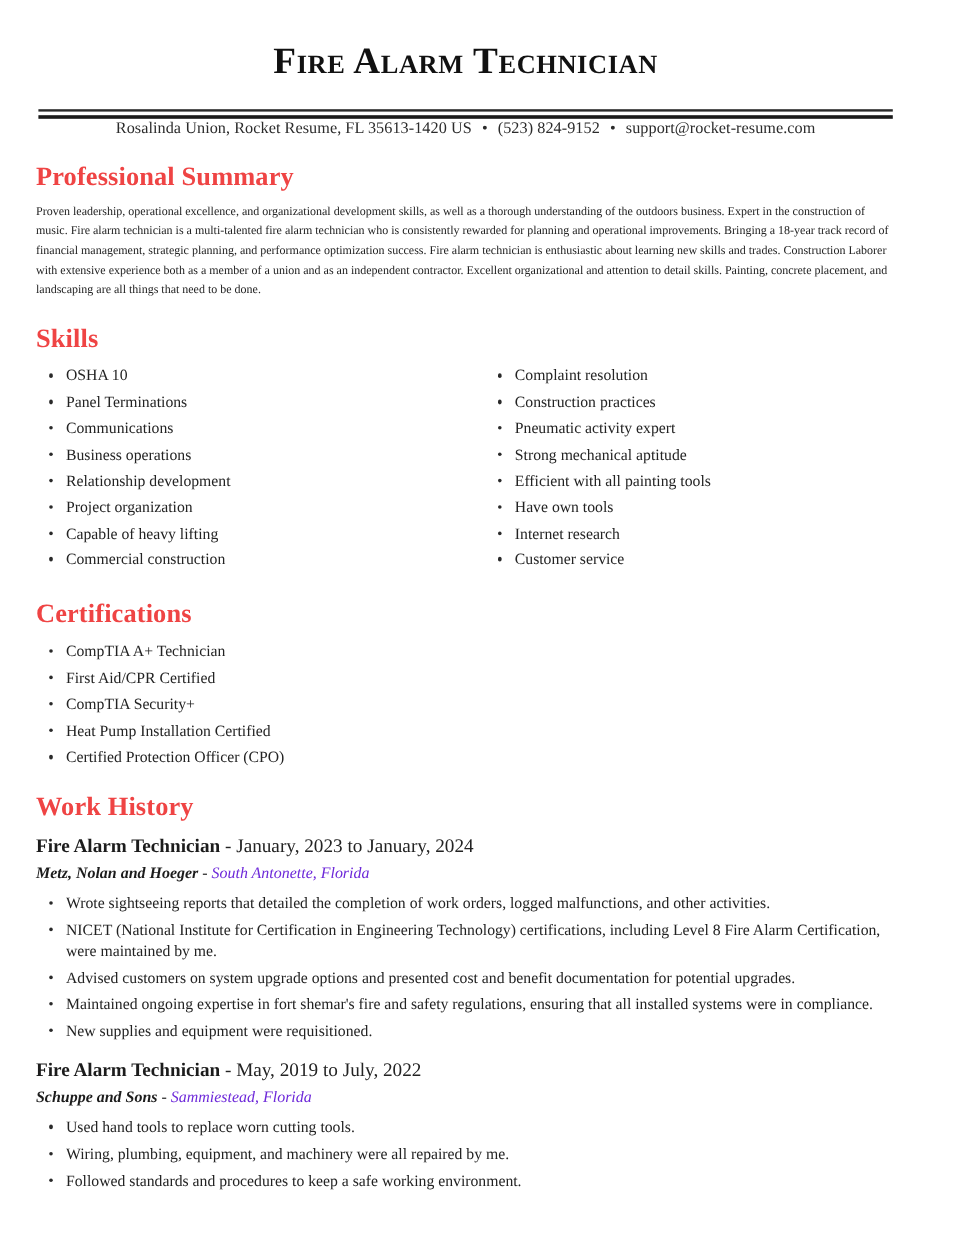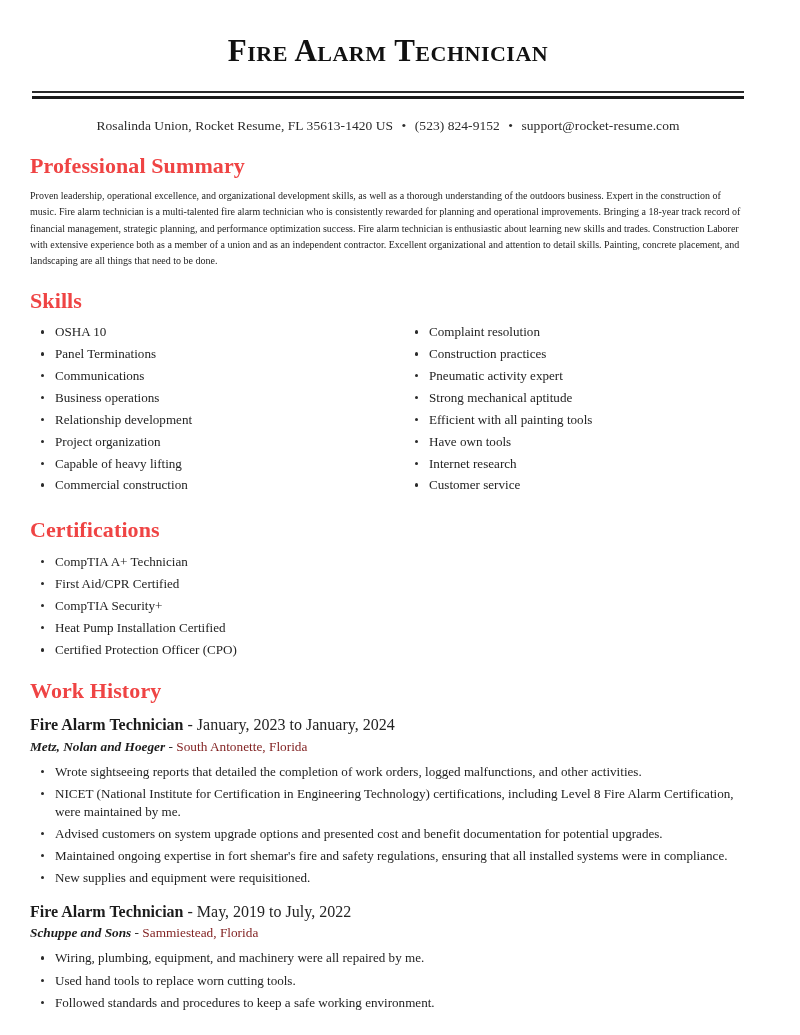--- a/index.html
+++ b/index.html
@@ -49,21 +49,20 @@
   }
   .divider-thick {
     height: 3px;
     background: #1a1a1a;
     width: 100%;
   }
   .contact-line {
     text-align: center;
     font-size: 13.5px;
     color: #2b2b2b;
-    margin-top: 19px;
     letter-spacing: 0.05px;
   }
   .contact-sep {
     display: inline-block;
     padding: 0 5px;
     color: #2b2b2b;
   }
 
   
   .section {
@@ -152,22 +151,23 @@
     font-size: 13.3px;
     line-height: 1.45;
     color: #1c1c1c;
     margin-bottom: 7px;
   }
   .job-company {
     font-weight: 700;
     font-style: italic;
   }
   .job-location {
+    font-style: italic;
     font-weight: 400;
-    color: #7f1d1d;
+    color: #6d28d9;
   }
   .job-bullets > li {
     margin-bottom: 5px;
     line-height: 1.4;
   }
   .dash {
     font-weight: 400;
     font-style: normal;
     color: #232323;
   }
@@ -252,21 +252,21 @@
             <li>NICET (National Institute for Certification in Engineering Technology) certifications, including Level 8 Fire Alarm Certification, were maintained by me.</li>
             <li>Advised customers on system upgrade options and presented cost and benefit documentation for potential upgrades.</li>
             <li>Maintained ongoing expertise in fort shemar's fire and safety regulations, ensuring that all installed systems were in compliance.</li>
             <li>New supplies and equipment were requisitioned.</li>
           </ul>
         </div>
         <div class="job">
           <div class="job-title-line"><span class="job-title">Fire Alarm Technician</span><span class="dash"> - </span><span class="job-dates">May, 2019 to July, 2022</span></div>
           <div class="job-company-line"><span class="job-company">Schuppe and Sons</span><span class="dash"> - </span><span class="job-location">Sammiestead, Florida</span></div>
           <ul class="bullets job-bullets">
+            <li>Used hand tools to replace worn cutting tools.</li>
             <li>Wiring, plumbing, equipment, and machinery were all repaired by me.</li>
-            <li>Used hand tools to replace worn cutting tools.</li>
             <li>Followed standards and procedures to keep a safe working environment.</li>
           </ul>
         </div>
       </div>
   </div>
 
 </div>
 
 </body></html>

